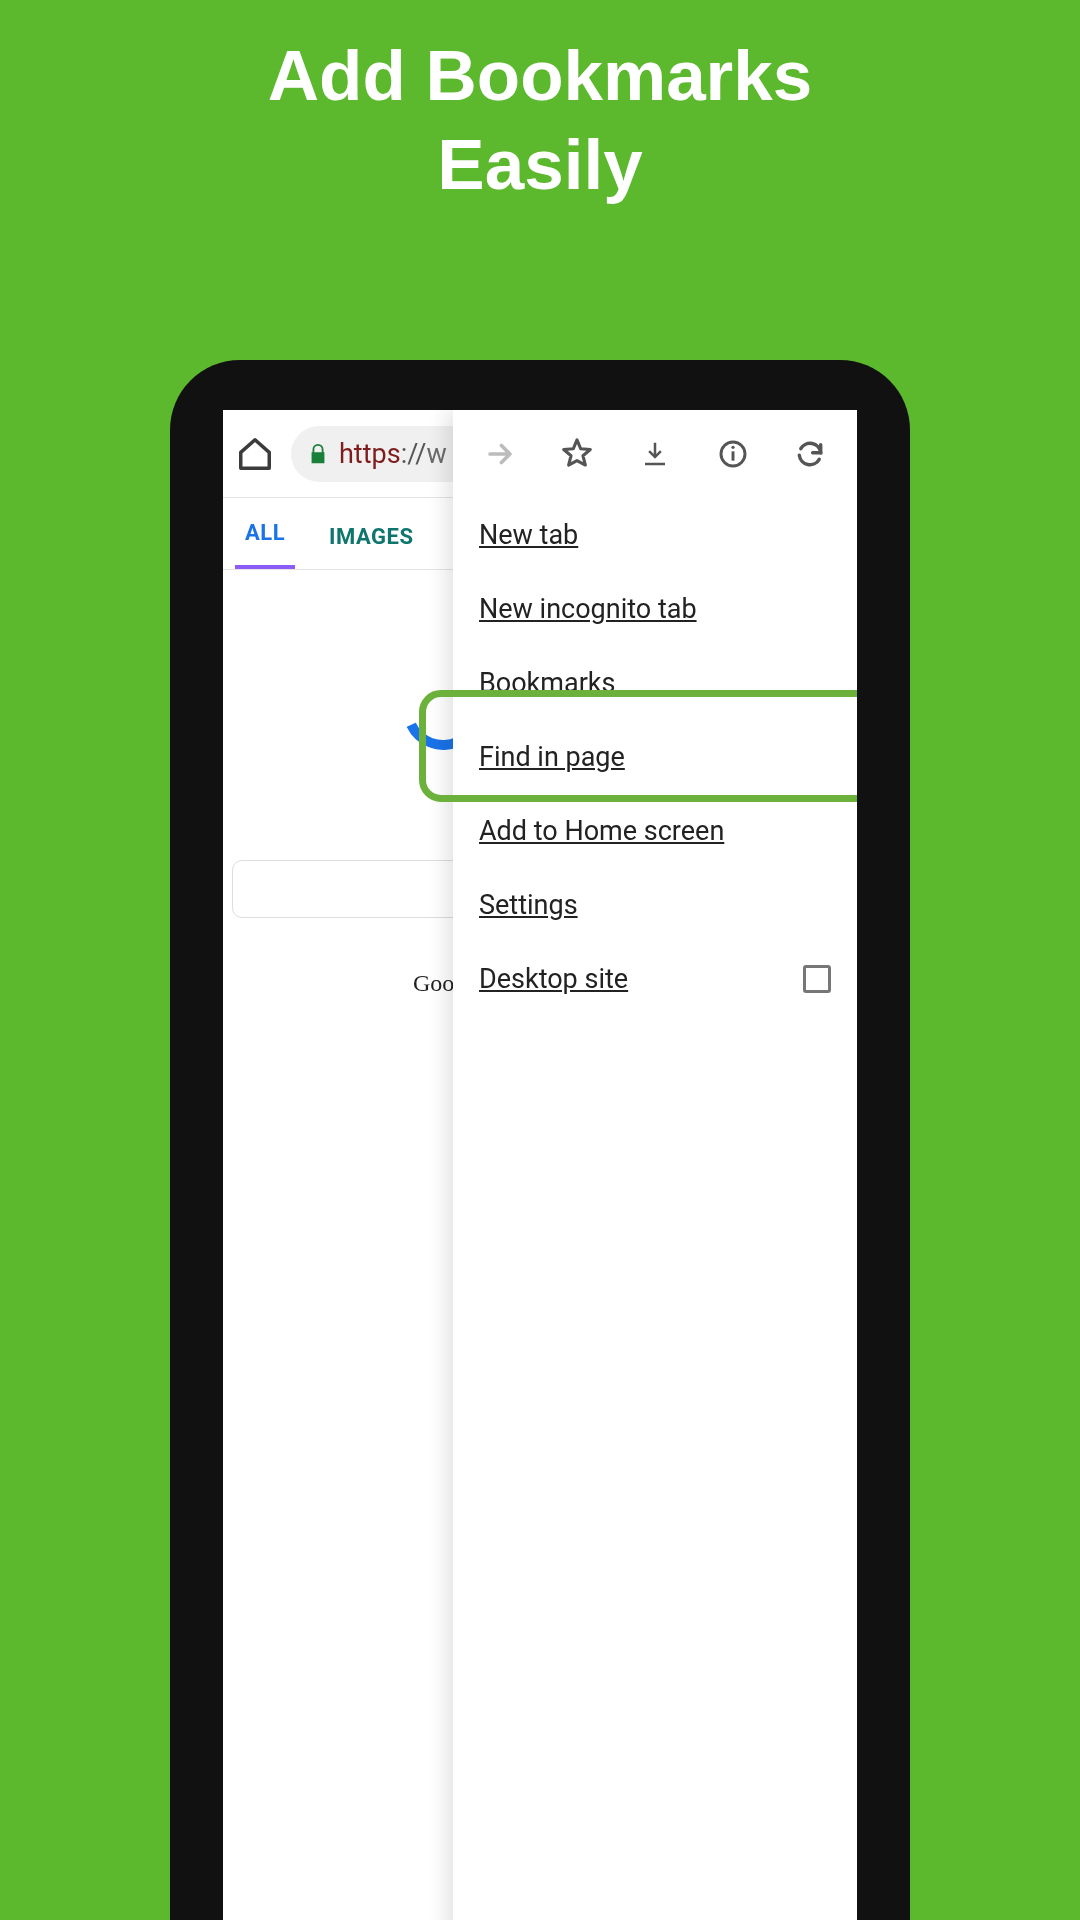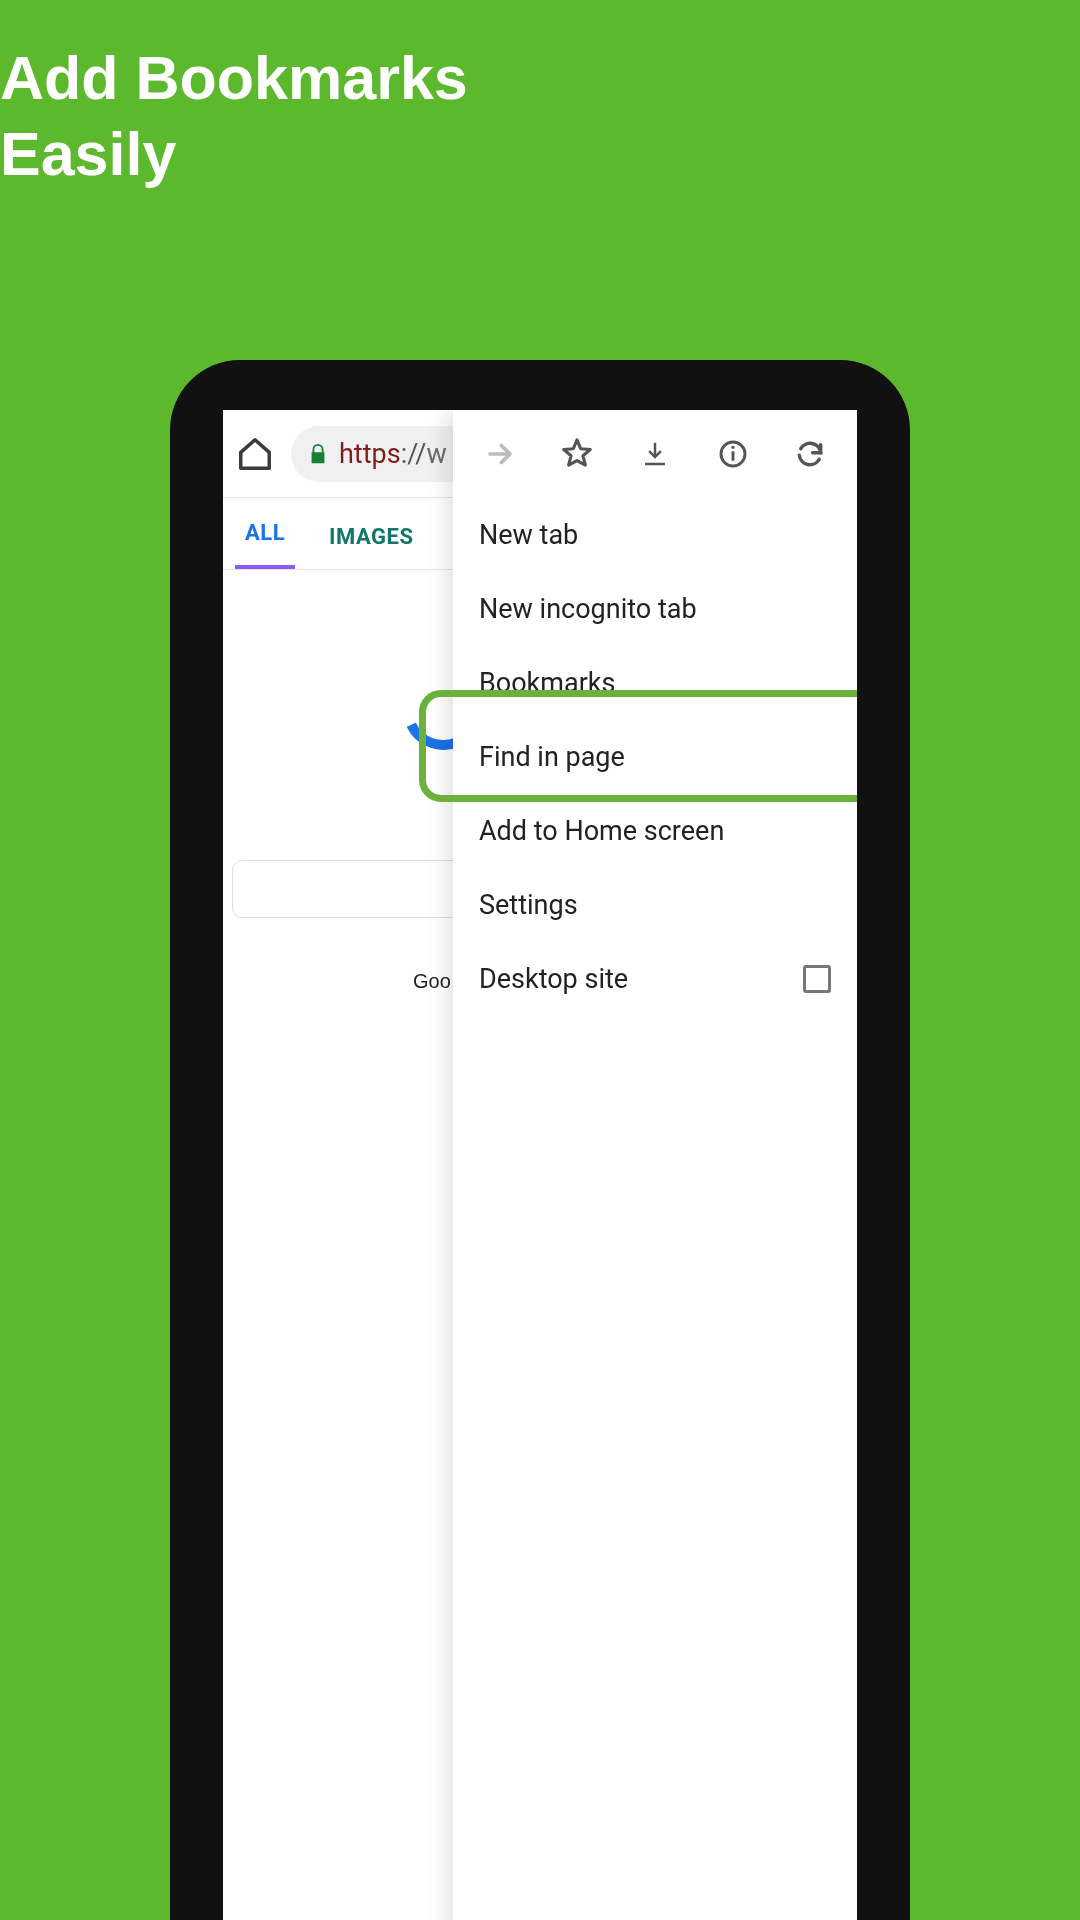--- a/index.html
+++ b/index.html
@@ -7,24 +7,24 @@
       width: 1080px;
       height: 1920px;
       background: #5cb82c;
       font-family: Verdana, Geneva, sans-serif;
       overflow: hidden;
       position: relative;
     }
     .headline {
       color: #fff;
       font-weight: bold;
-      font-size: 61px;
-      text-align: left;
+      font-size: 71px;
+      text-align: center;
       line-height: 1.25;
-      padding-top: 40px;
+      padding-top: 32px;
     }
     .device {
       position: absolute;
       left: 50%;
       transform: translateX(-50%);
       top: 360px;
       width: 740px;
       height: 1600px;
       background: #111;
       border-radius: 70px 70px 0 0;
@@ -110,23 +110,23 @@
       left: 9px;
       width: 360px;
       height: 58px;
       border: 1px solid #ddd;
       border-radius: 10px;
     }
     .goo-text {
       position: absolute;
       top: 400px;
       left: 190px;
-      font-size: 20px;
+      font-size: 24px;
       color: #222;
-      font-family: Liberation Sans, sans-serif;
+      font-family: Liberation Serif, serif;
     }
     .menu {
       position: absolute;
       top: 0;
       right: 0;
       width: 404px;
       height: 100%;
       background: #fff;
       box-shadow: -6px 0 20px rgba(0,0,0,0.12);
     }
@@ -146,20 +146,21 @@
     .menu-icon.dim { color: #bcbcbc; }
     .menu-list {}
     .menu-item {
       display: flex;
       align-items: center;
       justify-content: space-between;
       height: 74px;
       padding: 0 26px;
       font-size: 27px;
       color: #222;
+      text-decoration: underline;
     }
     .chk {
       width: 28px; height: 28px;
       border: 3px solid #777;
       border-radius: 3px;
     }
     .share-badge {
       width: 36px; height: 36px;
       border-radius: 50%;
       background: #6aa84f;

